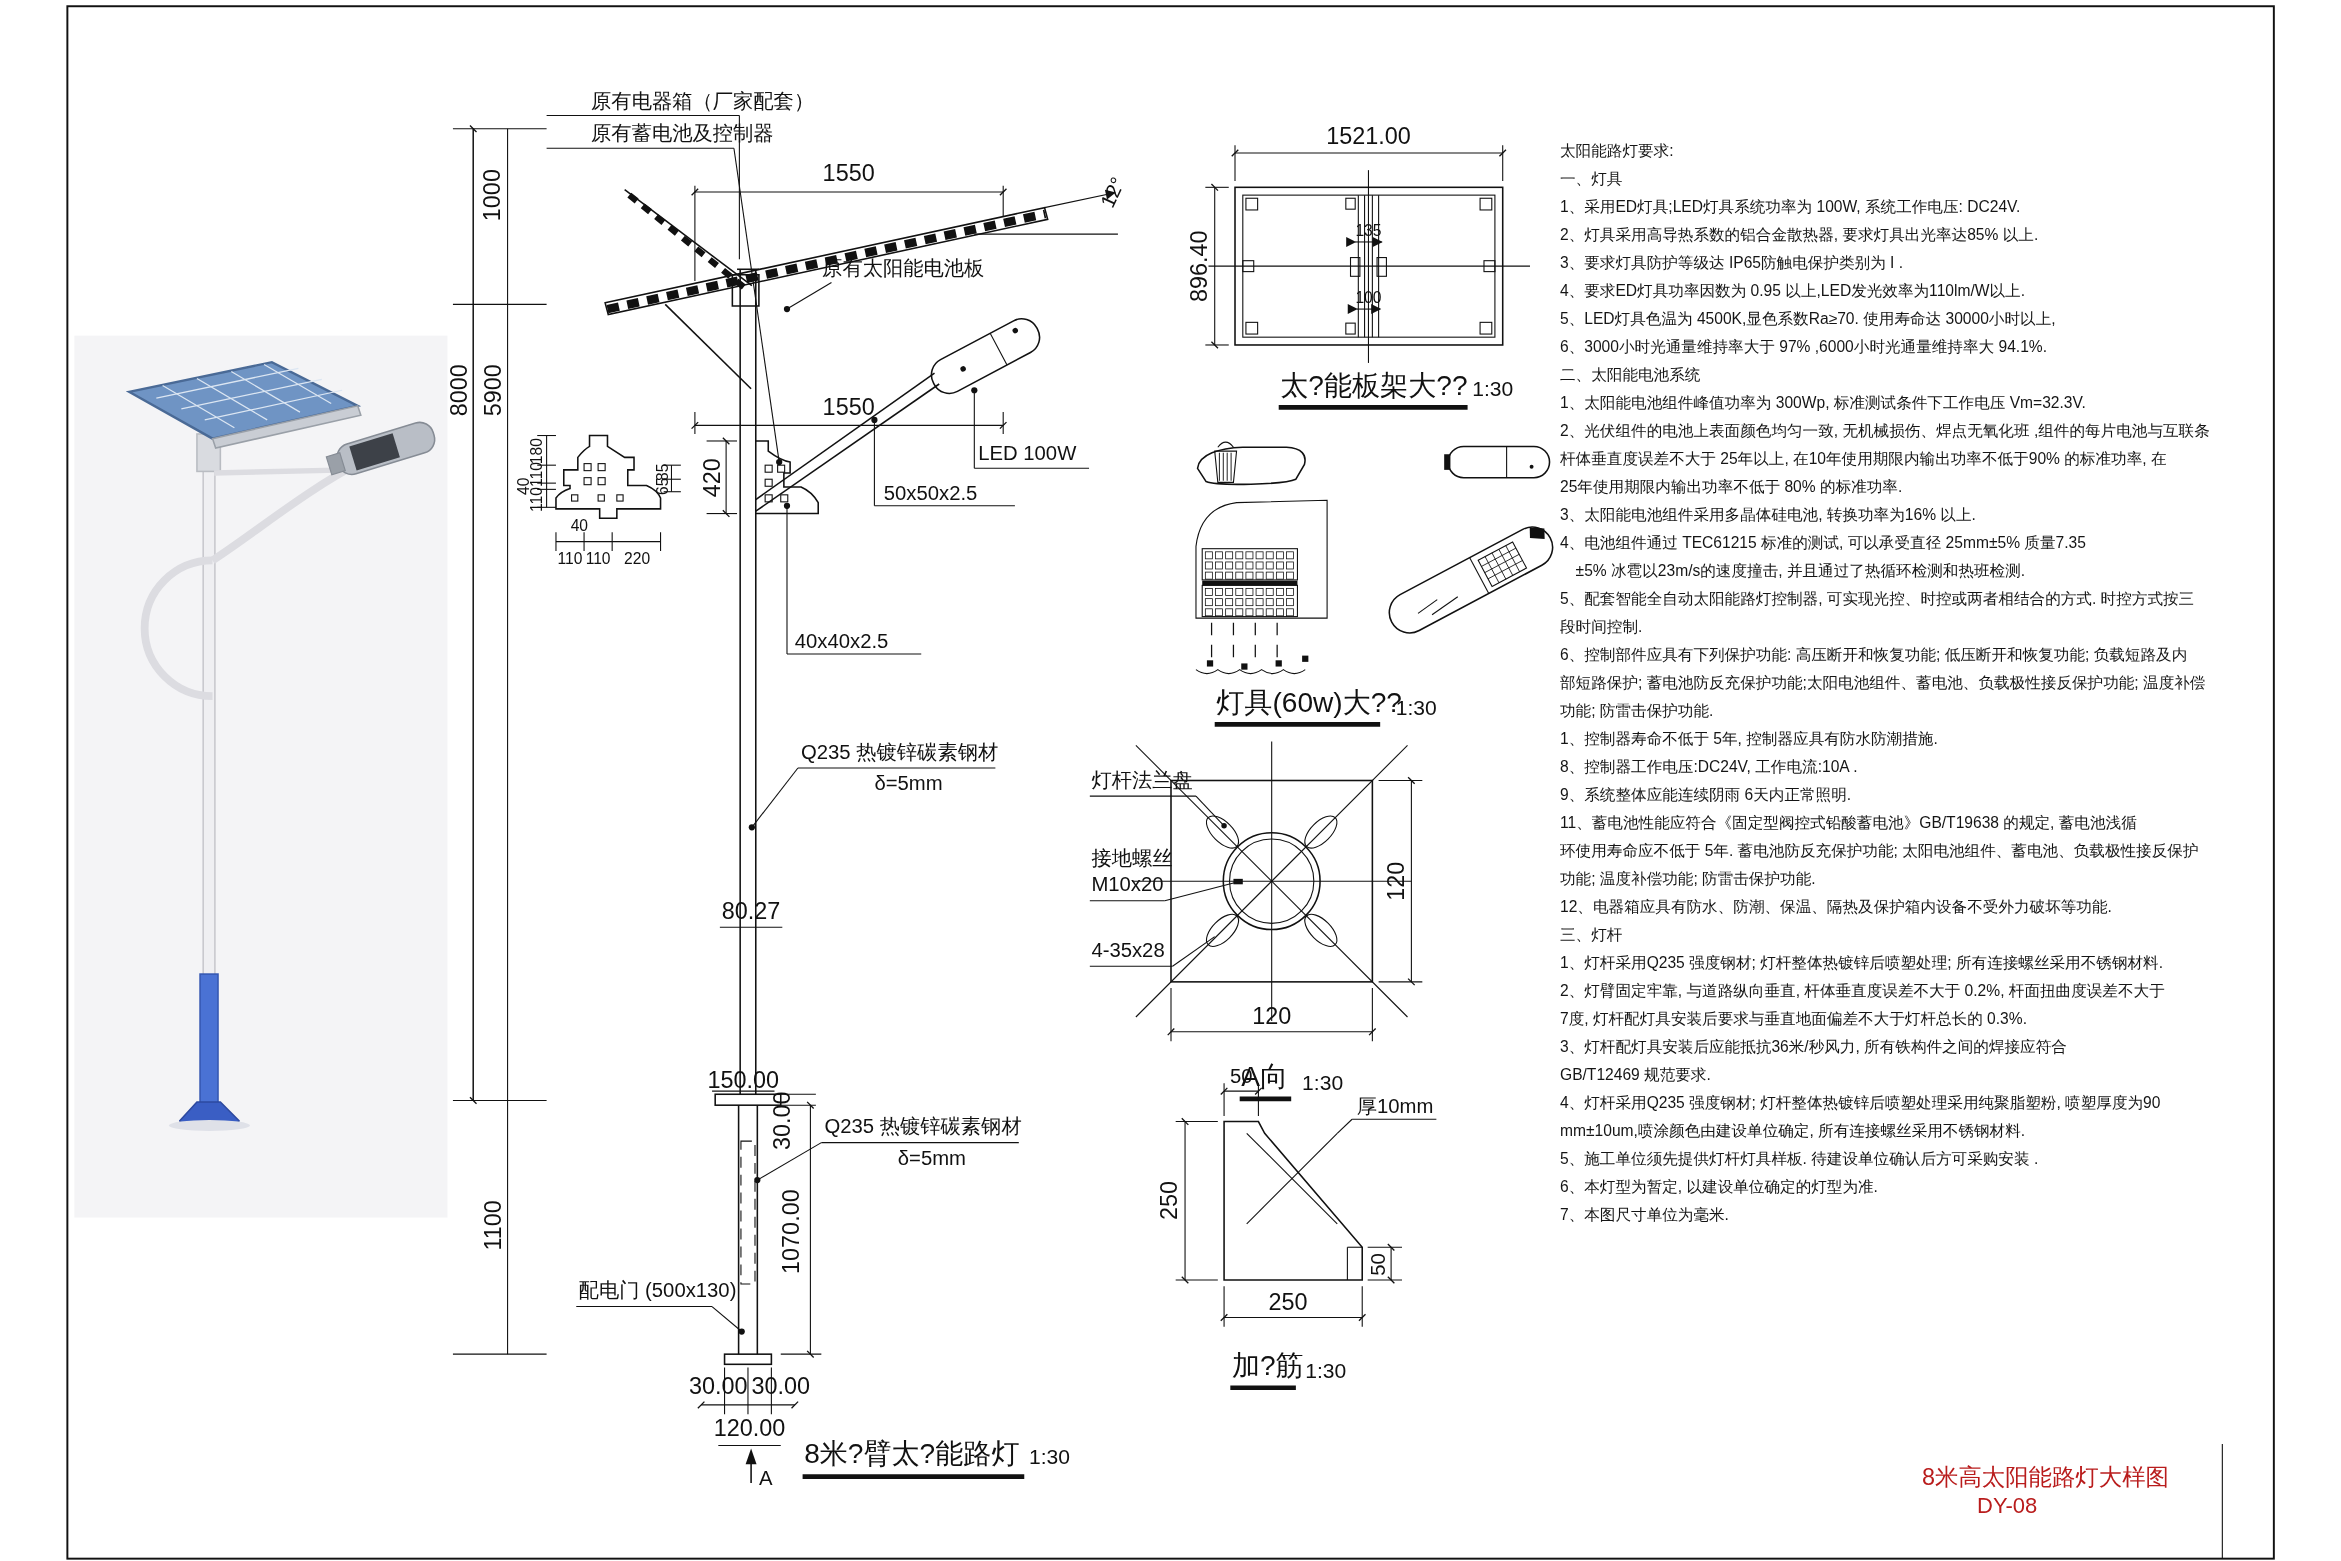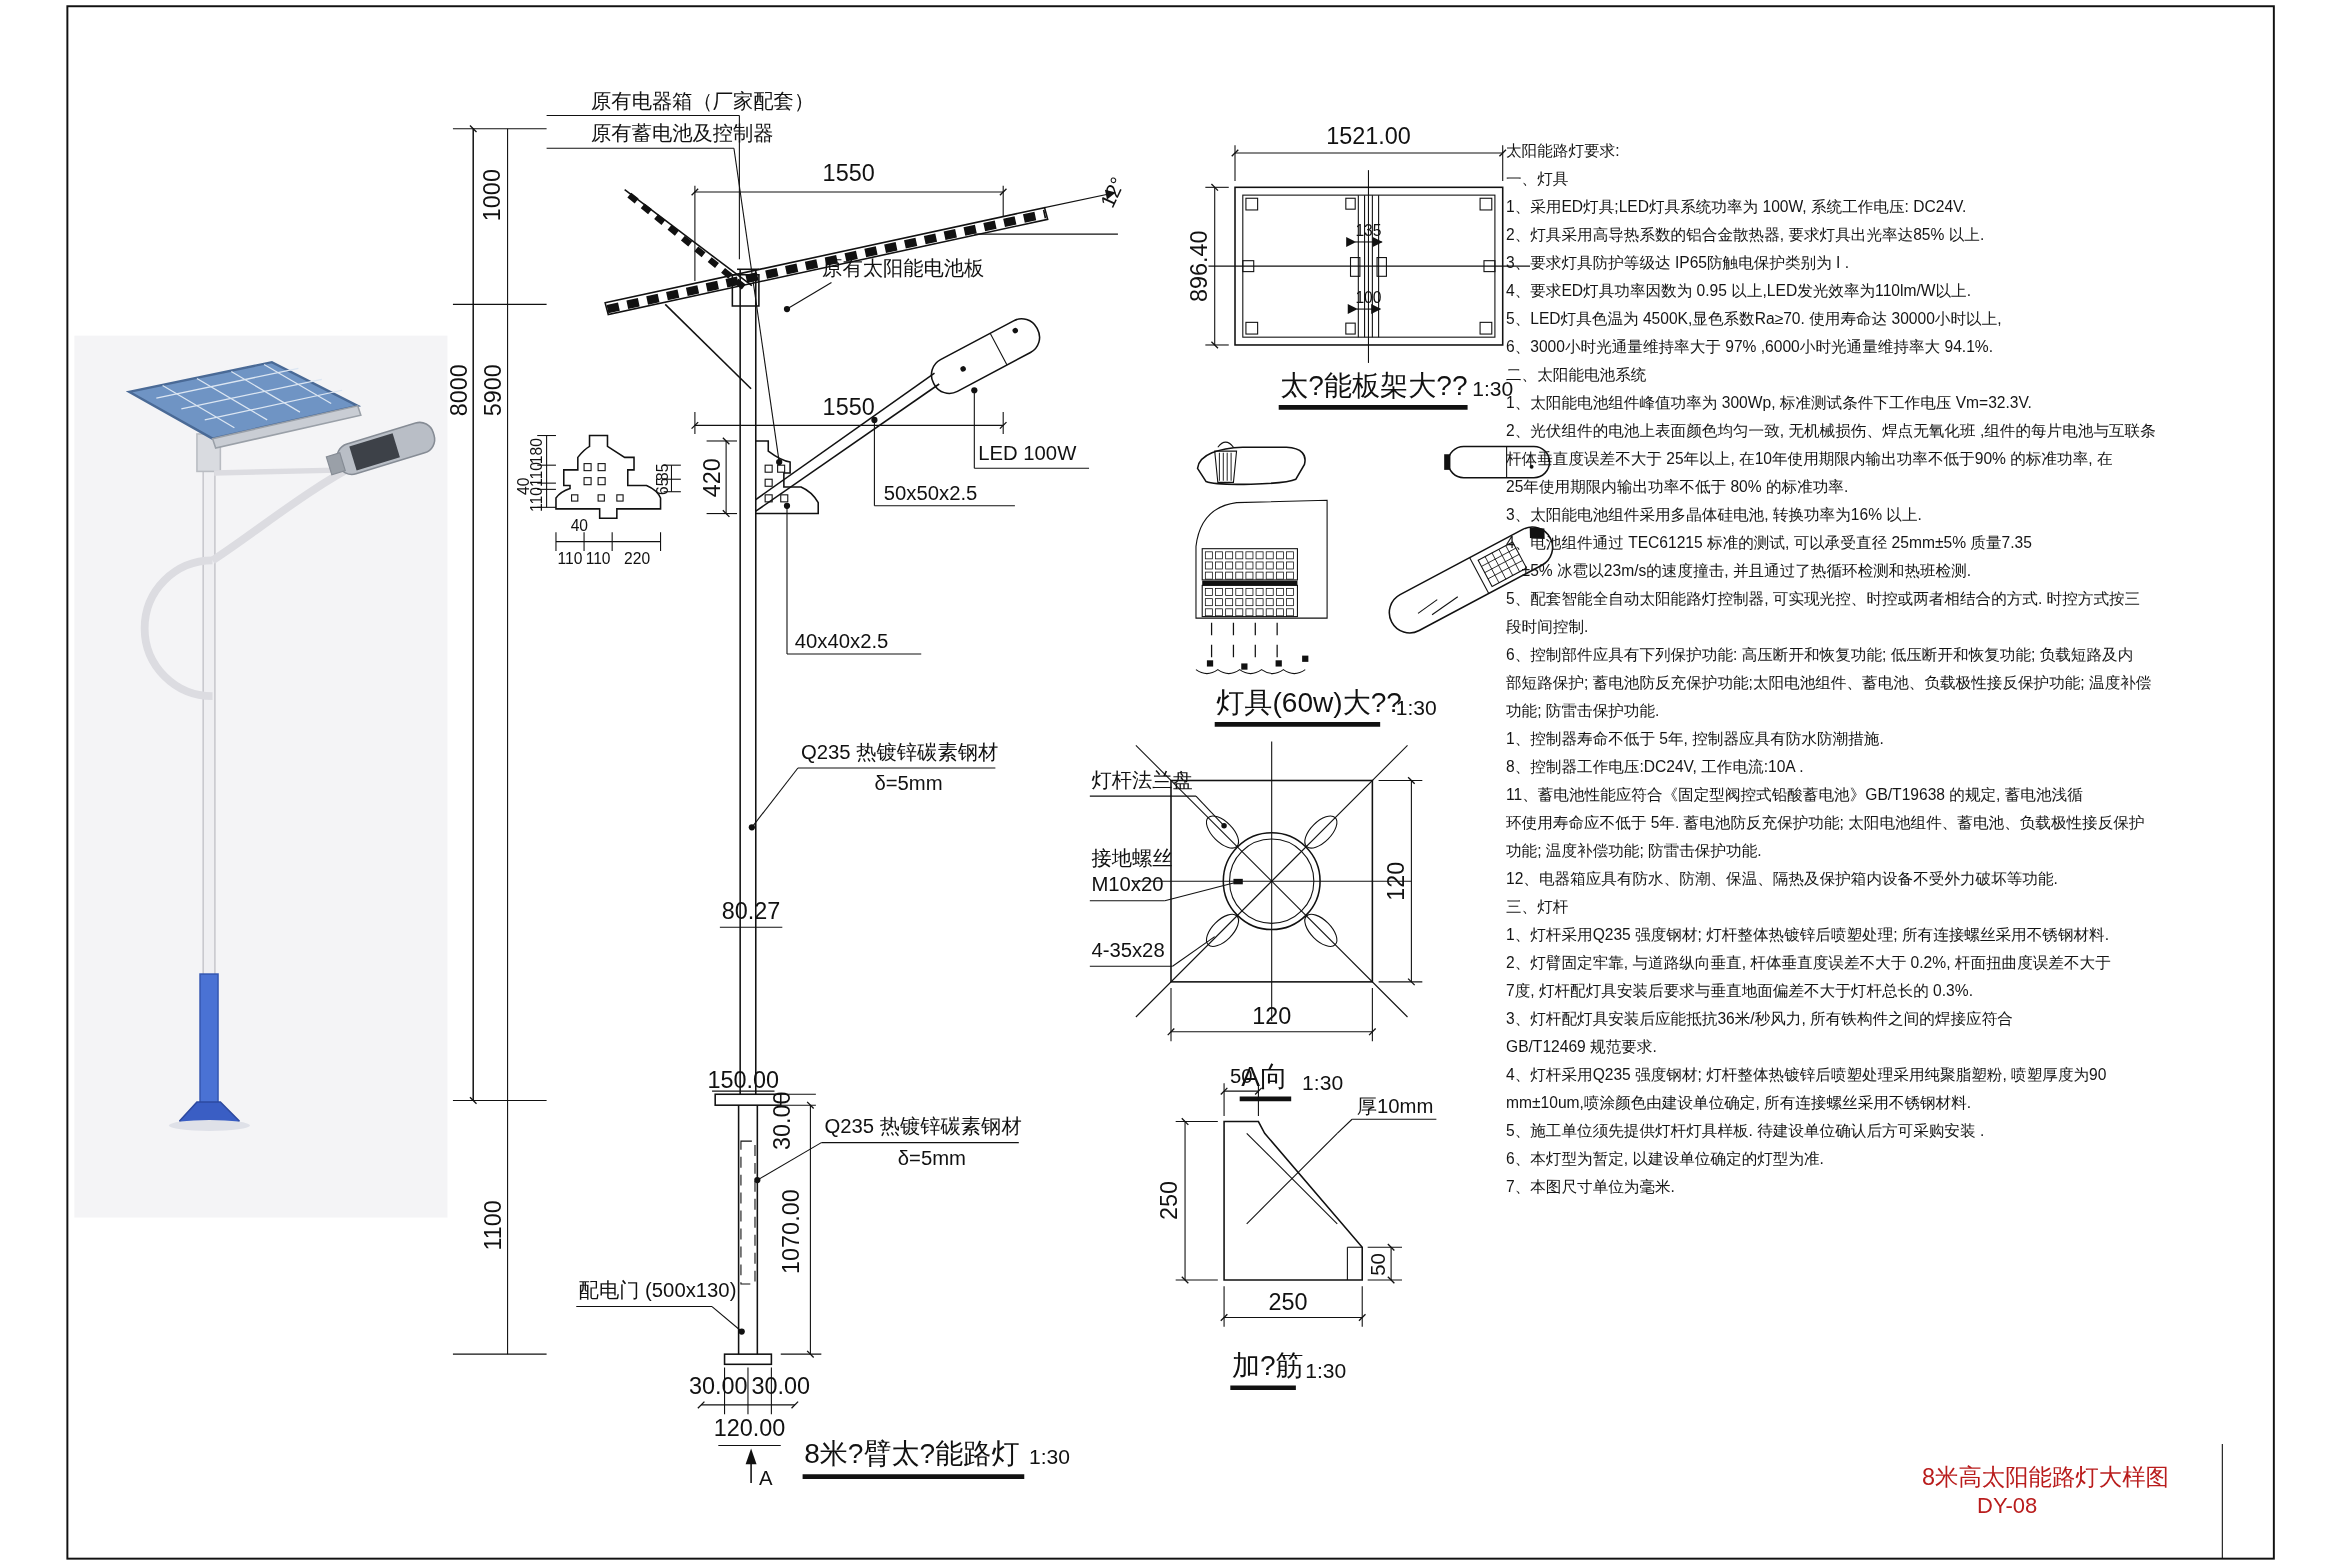--- a/index.html
+++ b/index.html
@@ -10,21 +10,21 @@
   .dim{font-size:30px;}
   .dimm{font-size:26px;}
   .dimsm{font-size:20px;}
   .lbl{font-size:26px;}
   .ttl{font-size:36px;}
   .scl{font-size:27px;}
   .tbt{font-size:23.4px;}
   .ln{stroke:#111;stroke-width:2;fill:none;}
   .tn{stroke:#111;stroke-width:1.4;fill:none;}
   .dashed{stroke-dasharray:14 9;}
-  #notes{position:absolute;left:1506px;top:137px;width:703px;}
+  #notes{position:absolute;left:1560px;top:137px;width:703px;}
   .note-line{font-size:15.6px;line-height:28px;white-space:nowrap;color:#151515;
              font-family:"Liberation Sans", sans-serif;}
   #tblock{position:absolute;left:1922px;top:1461px;width:336px;color:#b91c1c;}
 </style>
 </head>
 <body>
 
 <div id="canvas">
 <svg width="2342" height="1561" viewBox="0 0 3000 2000">
   <defs>
@@ -542,20 +542,21 @@
       <div class="note-line">3、太阳能电池组件采用多晶体硅电池, 转换功率为16% 以上.</div>
       <div class="note-line">4、电池组件通过 TEC61215 标准的测试, 可以承受直径  25mm±5% 质量7.35</div>
       <div class="note-line">　±5% 冰雹以23m/s的速度撞击, 并且通过了热循环检测和热班检测.</div>
       <div class="note-line">5、配套智能全自动太阳能路灯控制器, 可实现光控、时控或两者相结合的方式. 时控方式按三</div>
       <div class="note-line">段时间控制.</div>
       <div class="note-line">6、控制部件应具有下列保护功能: 高压断开和恢复功能; 低压断开和恢复功能; 负载短路及内</div>
       <div class="note-line">部短路保护; 蓄电池防反充保护功能;太阳电池组件、蓄电池、负载极性接反保护功能; 温度补偿</div>
       <div class="note-line">功能; 防雷击保护功能.</div>
       <div class="note-line">1、控制器寿命不低于 5年, 控制器应具有防水防潮措施.</div>
       <div class="note-line">8、控制器工作电压:DC24V, 工作电流:10A .</div>
+      <div class="note-line">9、系统整体应能连续阴雨 6天内正常照明.</div>
       <div class="note-line">11、蓄电池性能应符合《固定型阀控式铅酸蓄电池》GB/T19638 的规定, 蓄电池浅循</div>
       <div class="note-line">环使用寿命应不低于 5年. 蓄电池防反充保护功能; 太阳电池组件、蓄电池、负载极性接反保护</div>
       <div class="note-line">功能; 温度补偿功能; 防雷击保护功能.</div>
       <div class="note-line">12、电器箱应具有防水、防潮、保温、隔热及保护箱内设备不受外力破坏等功能.</div>
       <div class="note-line">三、灯杆</div>
       <div class="note-line">1、灯杆采用Q235 强度钢材; 灯杆整体热镀锌后喷塑处理; 所有连接螺丝采用不锈钢材料.</div>
       <div class="note-line">2、灯臂固定牢靠, 与道路纵向垂直, 杆体垂直度误差不大于 0.2%, 杆面扭曲度误差不大于</div>
       <div class="note-line">7度, 灯杆配灯具安装后要求与垂直地面偏差不大于灯杆总长的 0.3%.</div>
       <div class="note-line">3、灯杆配灯具安装后应能抵抗36米/秒风力, 所有铁构件之间的焊接应符合</div>
       <div class="note-line">GB/T12469 规范要求.</div>

